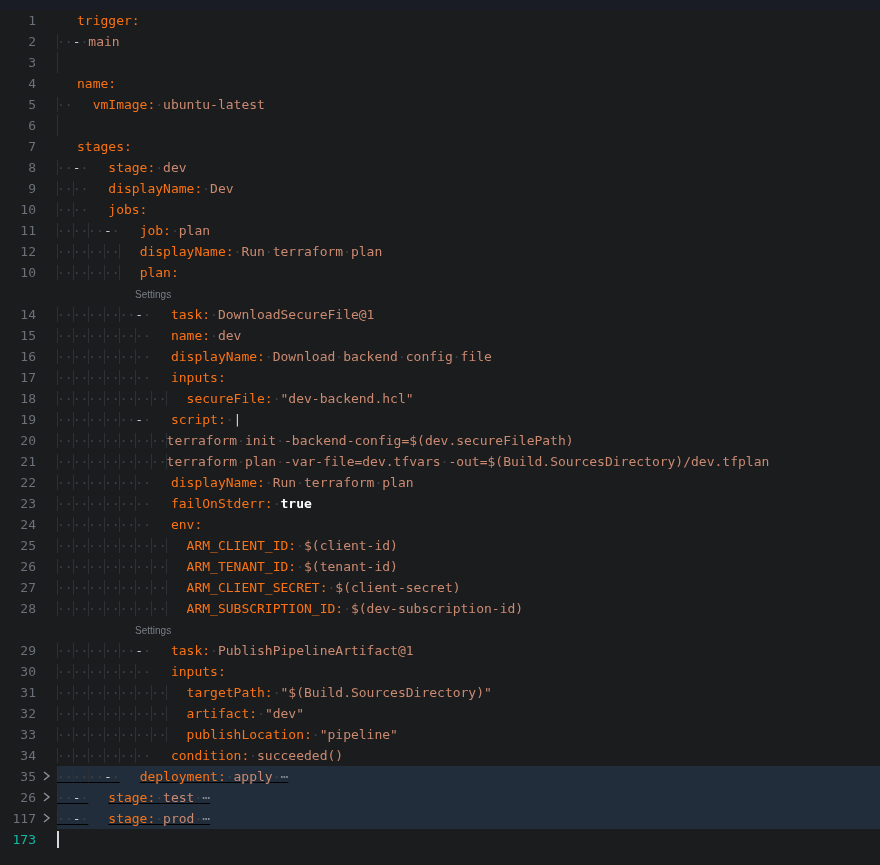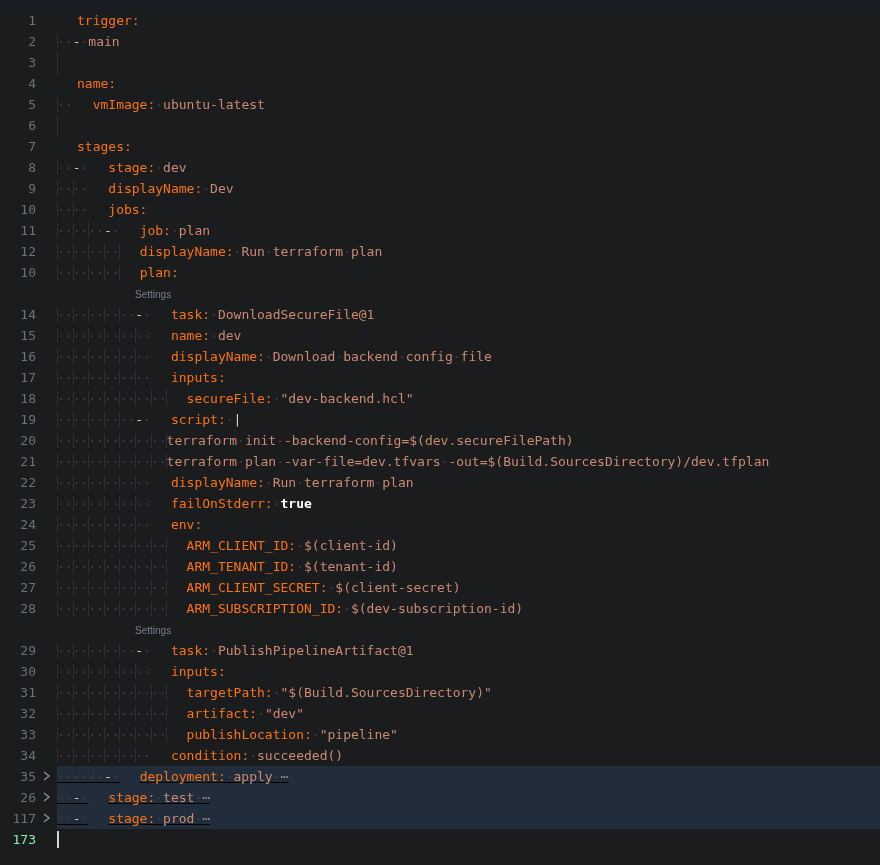--- a/index.html
+++ b/index.html
@@ -8,21 +8,21 @@
     background:#1b1c1e;
     font-family:"DejaVu Sans Mono", monospace;
     font-size:13px; line-height:21px;
   }
   .topstrip { height:10px; background:#191c25; }
   .row { display:flex; height:21px; white-space:pre; }
   .gutter {
     flex:none; width:36px; text-align:right; color:#6b7178;
     user-select:none;
   }
-  .row.active .gutter { color:#86efac; }
+  .row.active .gutter { color:#14b8a6; }
   .foldcol { flex:none; width:21px; height:21px; display:flex; align-items:center; justify-content:center; }
   .code { flex:1 1 auto; position:relative; }
   .row.hl .code { background:#212d3a;text-decoration:underline; }
   .tok { }
   .tok-k { color:#f97316;margin-left:20px; }
   .tok-v { color:#cb8a71; }
   .tok-d { color:#c6cbd1; }
   .tok-b { color:#ffffff;font-weight:bold; }
   .tok-p { color:#d2d6da; }
   .tok-f { color:#848b93; }

